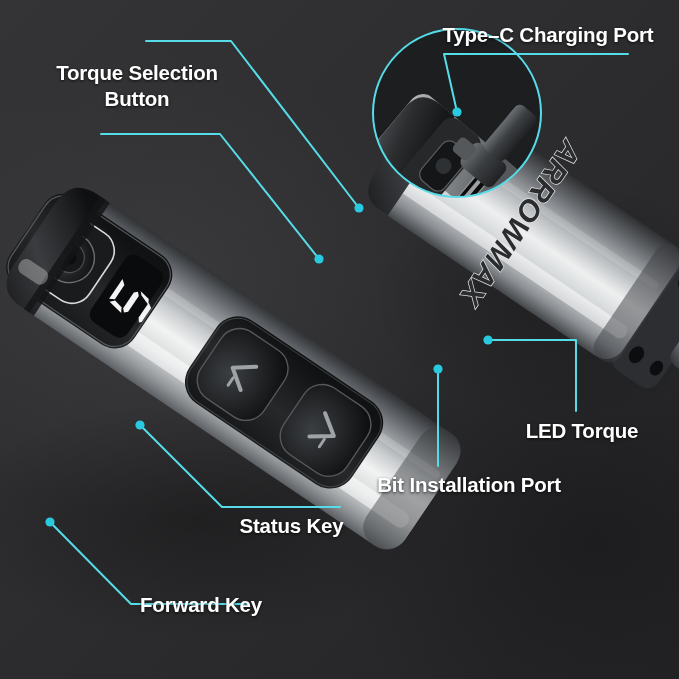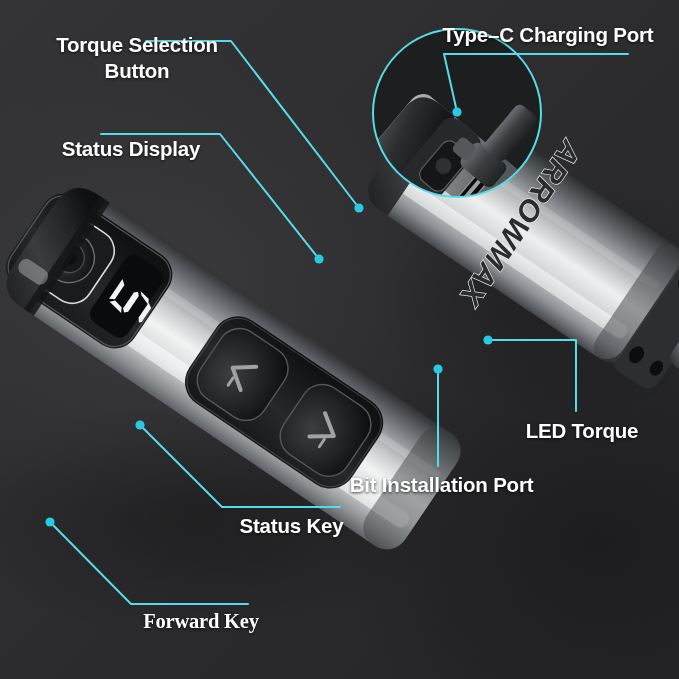--- a/index.html
+++ b/index.html
@@ -21,27 +21,27 @@
     color:#ffffff;
     font-weight:bold;
     font-size:20.5px;
     letter-spacing:-0.2px;
     line-height:26px;
     text-align:center;
     white-space:pre-line;
     text-shadow:0 1px 3px rgba(0,0,0,.75);
     user-select:none;
   }
-  #lbl-torque{left:34px;top:32px;width:206px;text-align:center;}
+  #lbl-torque{left:34px;top:60px;width:206px;text-align:center;}
   #lbl-status{left:36px;top:136px;width:190px;}
   #lbl-typec{left:420px;top:10px;width:256px;margin-top:12px;}
   #lbl-led{left:506px;top:418px;width:152px;}
-  #lbl-bit{left:334px;top:472px;width:215px;}
+  #lbl-bit{left:346px;top:472px;width:215px;text-align:right;}
   #lbl-reverse{left:210px;top:513px;width:163px;}
-  #lbl-forward{left:122px;top:608px;width:158px;font-family:Liberation Serif, serif;}
+  #lbl-forward{left:122px;top:592px;width:158px;}
 </style>
 </head>
 <body>
 
 <div id="stage">
 
   <svg class="svglayer" viewBox="0 0 679 679">
     <defs>
       <linearGradient id="bodyMetal" x1="0" y1="0" x2="1" y2="0">
         <stop offset="0" stop-color="#5d6064"></stop>
@@ -260,20 +260,19 @@
 
       <g>
         <path d="M248 604 H131 L50 522"></path>
         <circle cx="50" cy="522" r="4.6" fill="#29c9e0" stroke="none"></circle>
       </g>
     </g>
   </svg>
 
   <div class="label" id="lbl-torque">Torque Selection
 Button</div>
-  <div class="label" id="lbl-status">Status Display</div>
   <div class="label" id="lbl-typec">Type–C Charging Port</div>
   <div class="label" id="lbl-led">LED Torque</div>
   <div class="label" id="lbl-bit">Bit Installation Port</div>
   <div class="label" id="lbl-reverse">Status Key</div>
   <div class="label" id="lbl-forward">Forward Key</div>
 
 </div>
 
 </body></html>

